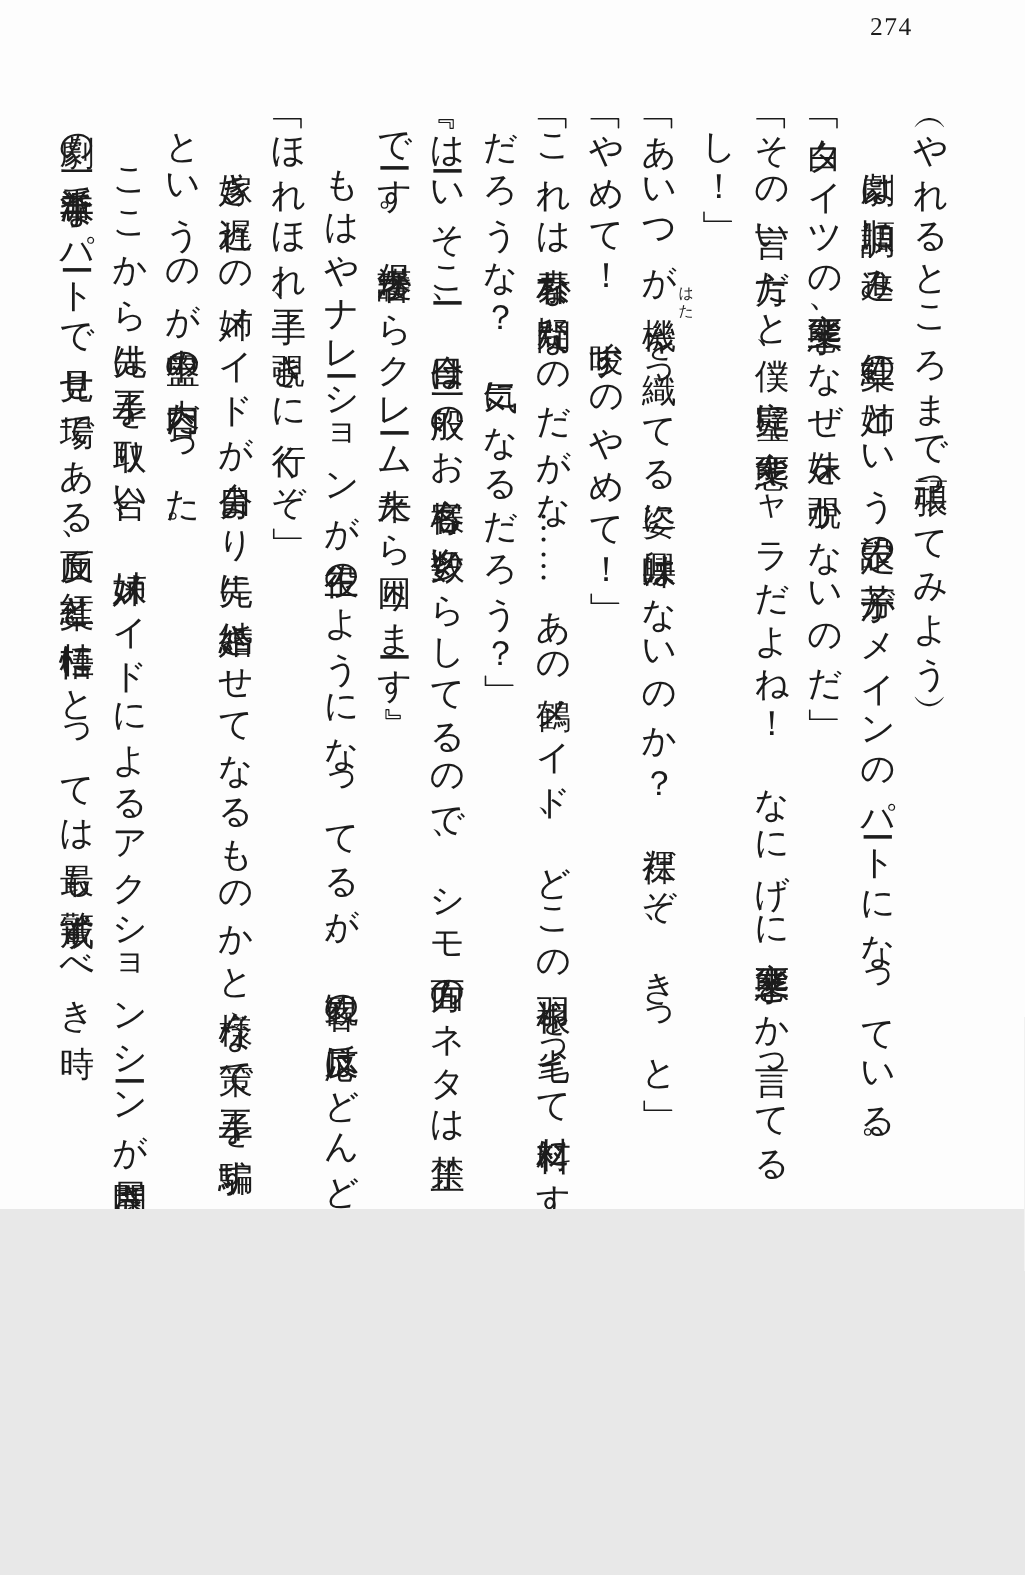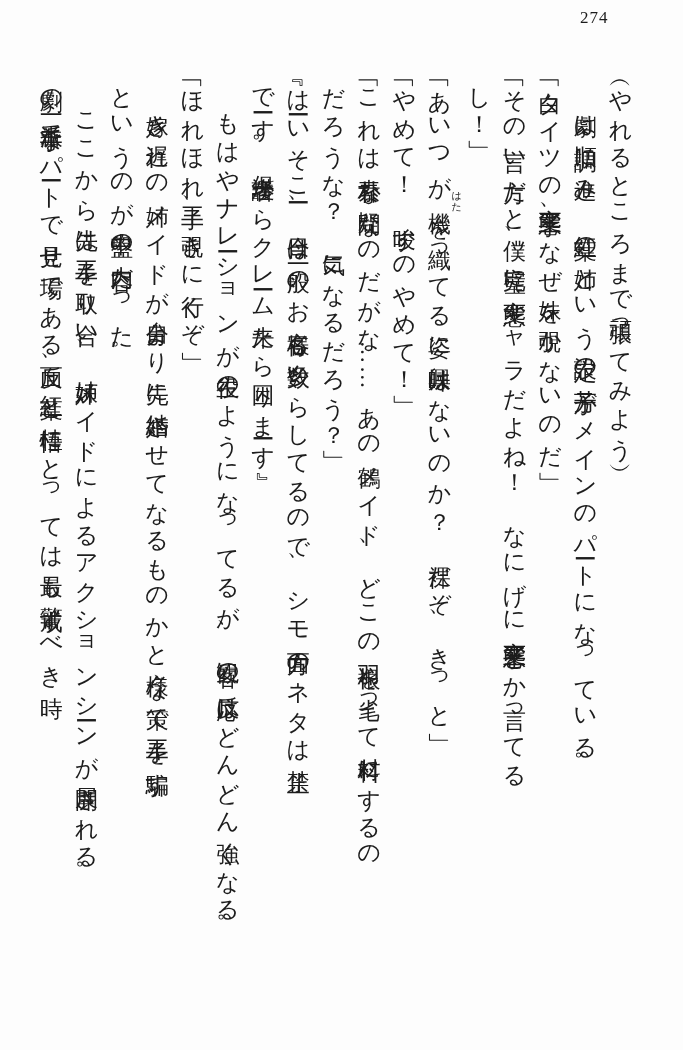--- a/index.html
+++ b/index.html
@@ -3,21 +3,21 @@
 <meta charset="utf-8">
 <style>
   html, body {
     margin: 0;
     padding: 0;
     background: #e8e8e8;
   }
   .book-page {
     position: relative;
     width: 683px;
-    height: 1050px;
+    height: 806px;
     margin: 0 auto;
     overflow: hidden;
     font-family: "Liberation Serif", "DejaVu Serif", serif;
   }
   .page-number {
     position: absolute;
     top: 8px;
     left: 580px;
     font-size: 17px;
     letter-spacing: 1px;

